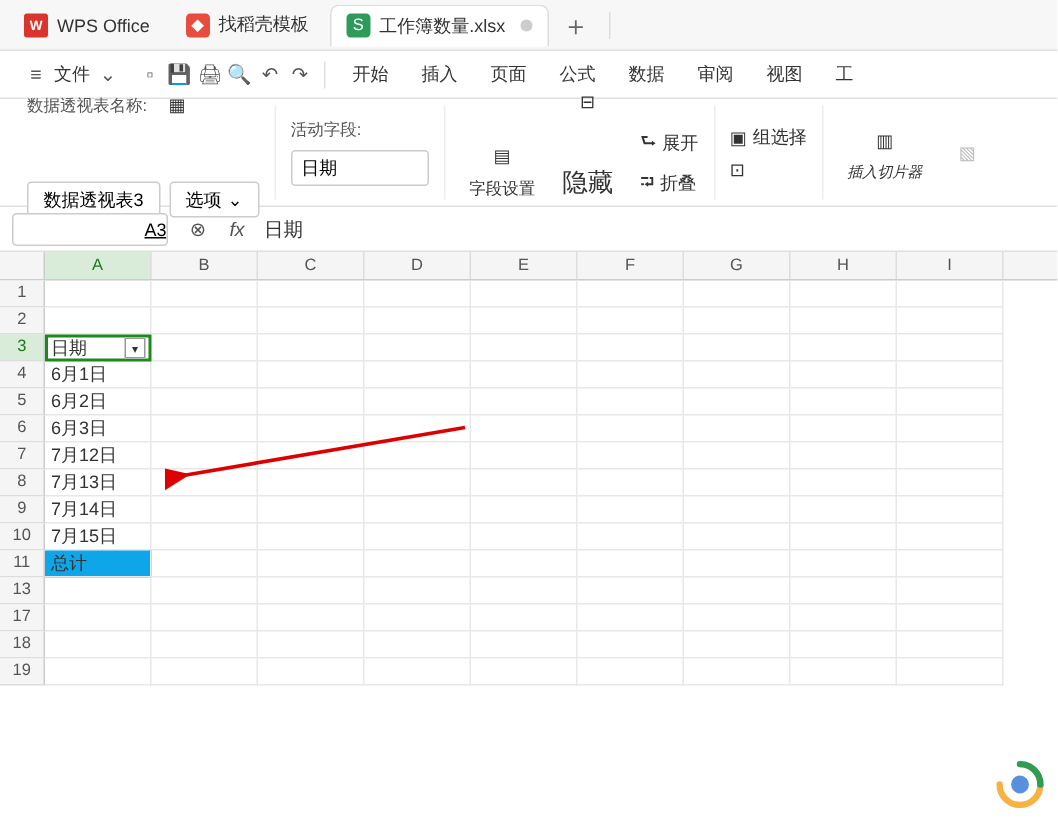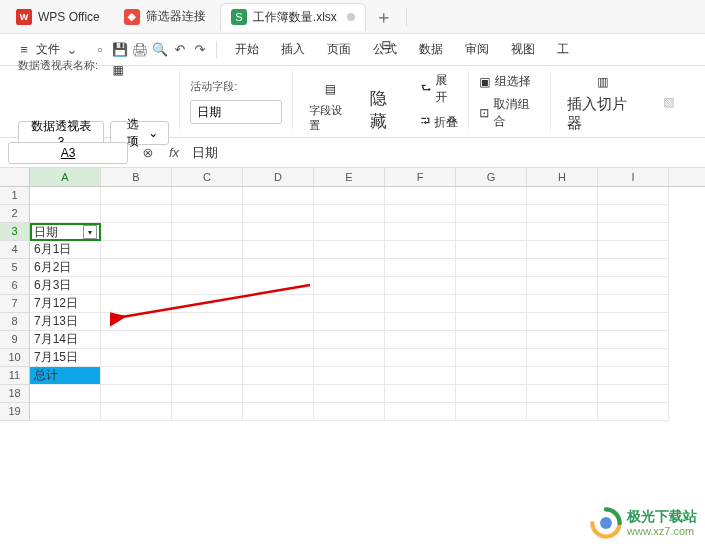--- a/index.html
+++ b/index.html
@@ -30,21 +30,21 @@
 .ribbon-label { font-size: 11px; color: #555; }
 .ribbon-btn { height: 24px; padding: 0 10px; border: 1px solid #ccc; border-radius: 3px; background: #fff; cursor: pointer; display: flex; align-items: center; gap: 4px; font-size: 12px; }
 .ribbon-input { height: 24px; border: 1px solid #ccc; border-radius: 3px; padding: 0 6px; font-size: 12px; width: 92px; }
 .ribbon-col { display: flex; flex-direction: column; align-items: center; justify-content: center; gap: 2px; padding: 0 6px; cursor: pointer; }
 .ribbon-row { display: flex; align-items: center; gap: 4px; font-size: 12px; cursor: pointer; }
 .big-icon { width: 24px; height: 24px; display: inline-flex; align-items: center; justify-content: center; }
 .disabled { color: #bbb; }
 
 
 .formula-bar { height: 30px; border-bottom: 1px solid #e0e0e0; display: flex; align-items: center; padding: 0 8px; gap: 12px; }
-.name-box { width: 120px; height: 22px; border: 1px solid #ccc; border-radius: 3px; text-align: center; font-size: 12px; text-decoration: underline; }
+.name-box { width: 104px; height: 22px; border: 1px solid #ccc; border-radius: 3px; text-align: right; font-size: 12px; text-decoration: underline; }
 .fx-group { display: flex; align-items: center; gap: 10px; }
 .formula-text { font-size: 13px; color: #333; }
 
 
 .grid { position: relative; }
 .col-headers { display: flex; height: 19px; background: #f5f5f5; border-bottom: 1px solid #ccc; }
 .corner { width: 30px; border-right: 1px solid #ccc; background: #f5f5f5; }
 .col-h { width: 71px; border-right: 1px solid #ddd; text-align: center; font-size: 11px; color: #555; line-height: 18px; }
 .col-h.active { background: #d9ecd9; color: #1a7a1a; }
 .rows { }
@@ -70,21 +70,21 @@
 </head>
 <body>
 
 <div class="tab-bar">
   <div class="tab">
     <span class="wps-logo">W</span>
     <span>WPS Office</span>
   </div>
   <div class="tab">
     <span class="tab-icon" style="background:#e84c3d;color:#fff;">◆</span>
-    <span>筛选器连接</span>
+    <span>找稻壳模板</span>
   </div>
   <div class="tab active">
     <span class="tab-icon" style="background:#2e9b5b;color:#fff;">S</span>
     <span>工作簿数量.xlsx</span>
     <span class="dot"></span>
   </div>
   <div class="tab-add">＋</div>
   <div class="divider"></div>
 </div>
 
@@ -108,21 +108,21 @@
     <span class="menu-tab">公式</span>
     <span class="menu-tab">数据</span>
     <span class="menu-tab">审阅</span>
     <span class="menu-tab">视图</span>
     <span class="menu-tab">工</span>
   </div>
 </div>
 
 <div class="ribbon">
   <div class="ribbon-group">
-    <div style="display:flex;gap:8px;">
+    <div style="display:flex;align-items:center;gap:8px;">
       <span class="ribbon-label">数据透视表名称:</span>
       <span class="big-icon">▦</span>
     </div>
     <div style="display:flex;gap:6px;margin-top:33px;">
       <button class="ribbon-btn">数据透视表3</button>
       <button class="ribbon-btn">
           <span>选项</span>
           <span>⌄</span>
         </button>
     </div>
@@ -151,27 +151,26 @@
         </div>
     </div>
   </div>
   <div class="ribbon-group">
     <div class="ribbon-row">
         <span>▣</span>
         <span>组选择</span>
       </div>
     <div class="ribbon-row">
         <span>⊡</span>
-        <span>取消组合</span>
       </div>
   </div>
   <div class="ribbon-group" style="flex-direction:row;">
     <div class="ribbon-col">
       <span class="big-icon">▥</span>
-      <span style="font-size:15px;">插入切片器</span>
+      <span style="font-size:10px;font-style:italic;">插入切片器</span>
     </div>
     <div class="ribbon-col disabled">
       <span class="big-icon">▧</span>
     </div>
   </div>
 </div>
 
 <div class="formula-bar">
   <input class="name-box" value="A3" style="">
   <div class="fx-group">
@@ -324,20 +323,44 @@
         <div class="cell"></div>
         <div class="cell"></div>
         <div class="cell"></div>
         <div class="cell"></div>
         <div class="cell"></div>
         <div class="cell"></div>
         <div class="cell"></div>
         <div class="cell"></div>
       </div>
       <div class="row">
+        <div class="row-h">13</div>
+        <div class="cell"></div>
+        <div class="cell"></div>
+        <div class="cell"></div>
+        <div class="cell"></div>
+        <div class="cell"></div>
+        <div class="cell"></div>
+        <div class="cell"></div>
+        <div class="cell"></div>
+        <div class="cell"></div>
+      </div>
+      <div class="row">
+        <div class="row-h">17</div>
+        <div class="cell"></div>
+        <div class="cell"></div>
+        <div class="cell"></div>
+        <div class="cell"></div>
+        <div class="cell"></div>
+        <div class="cell"></div>
+        <div class="cell"></div>
+        <div class="cell"></div>
+        <div class="cell"></div>
+      </div>
+      <div class="row">
         <div class="row-h">18</div>
         <div class="cell"></div>
         <div class="cell"></div>
         <div class="cell"></div>
         <div class="cell"></div>
         <div class="cell"></div>
         <div class="cell"></div>
         <div class="cell"></div>
         <div class="cell"></div>
         <div class="cell"></div>
@@ -365,17 +388,13 @@
     </defs>
   <line x1="200" y1="10" x2="12" y2="42" stroke="#d00" stroke-width="2.5" marker-end="url(#ah)"></line>
 </svg>
 
 <div class="watermark">
   <svg class="wm-icon" viewBox="0 0 40 40">
     <path d="M20 4 A16 16 0 1 1 4 20" fill="none" stroke="#f5a623" stroke-width="5" stroke-linecap="round"></path>
     <path d="M20 4 A16 16 0 0 1 36 20" fill="none" stroke="#0a8a3a" stroke-width="5" stroke-linecap="round"></path>
     <circle cx="20" cy="20" r="7" fill="#3b7dd8"></circle>
   </svg>
-  <div class="wm-text">
-    <span class="wm-cn">极光下载站</span>
-    <span class="wm-url">www.xz7.com</span>
-  </div>
 </div>
 
 </body></html>

